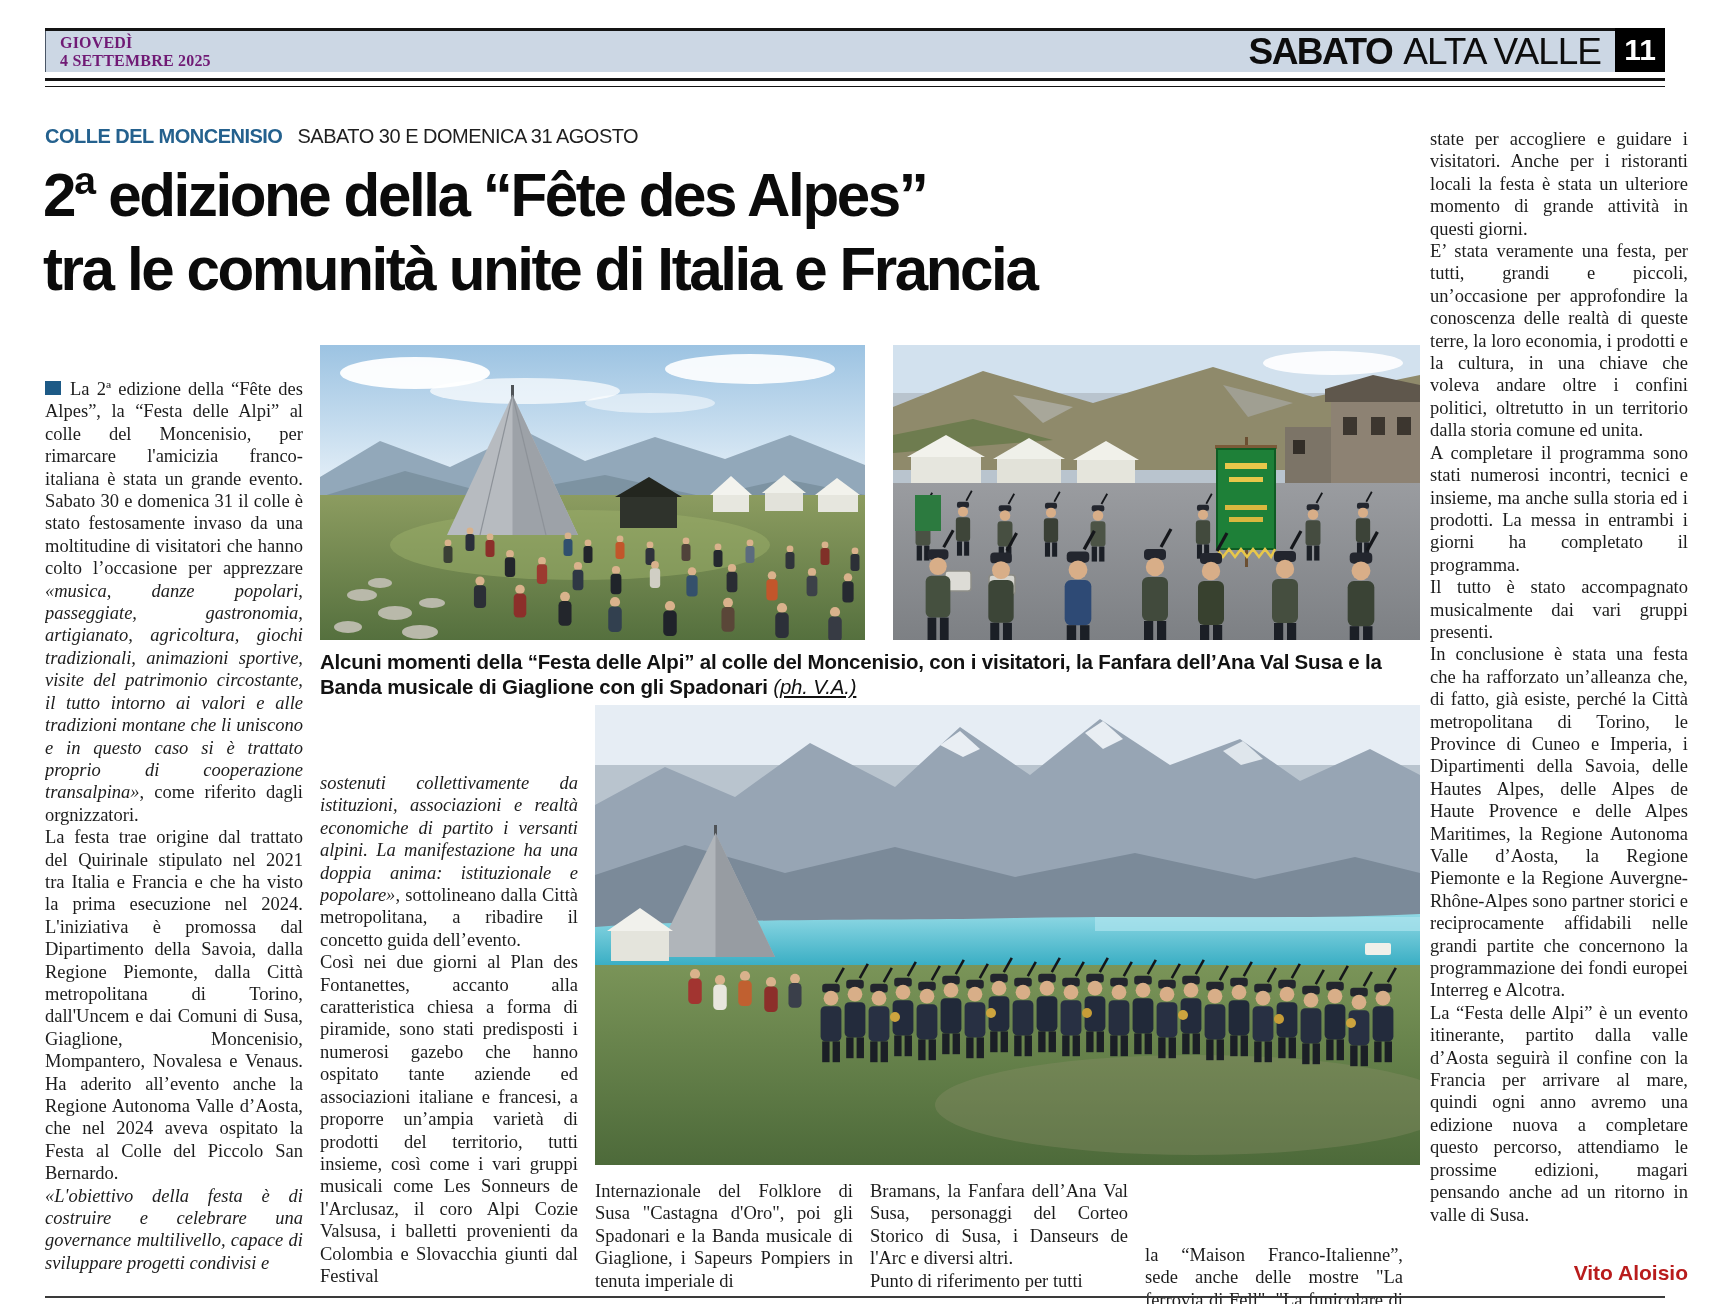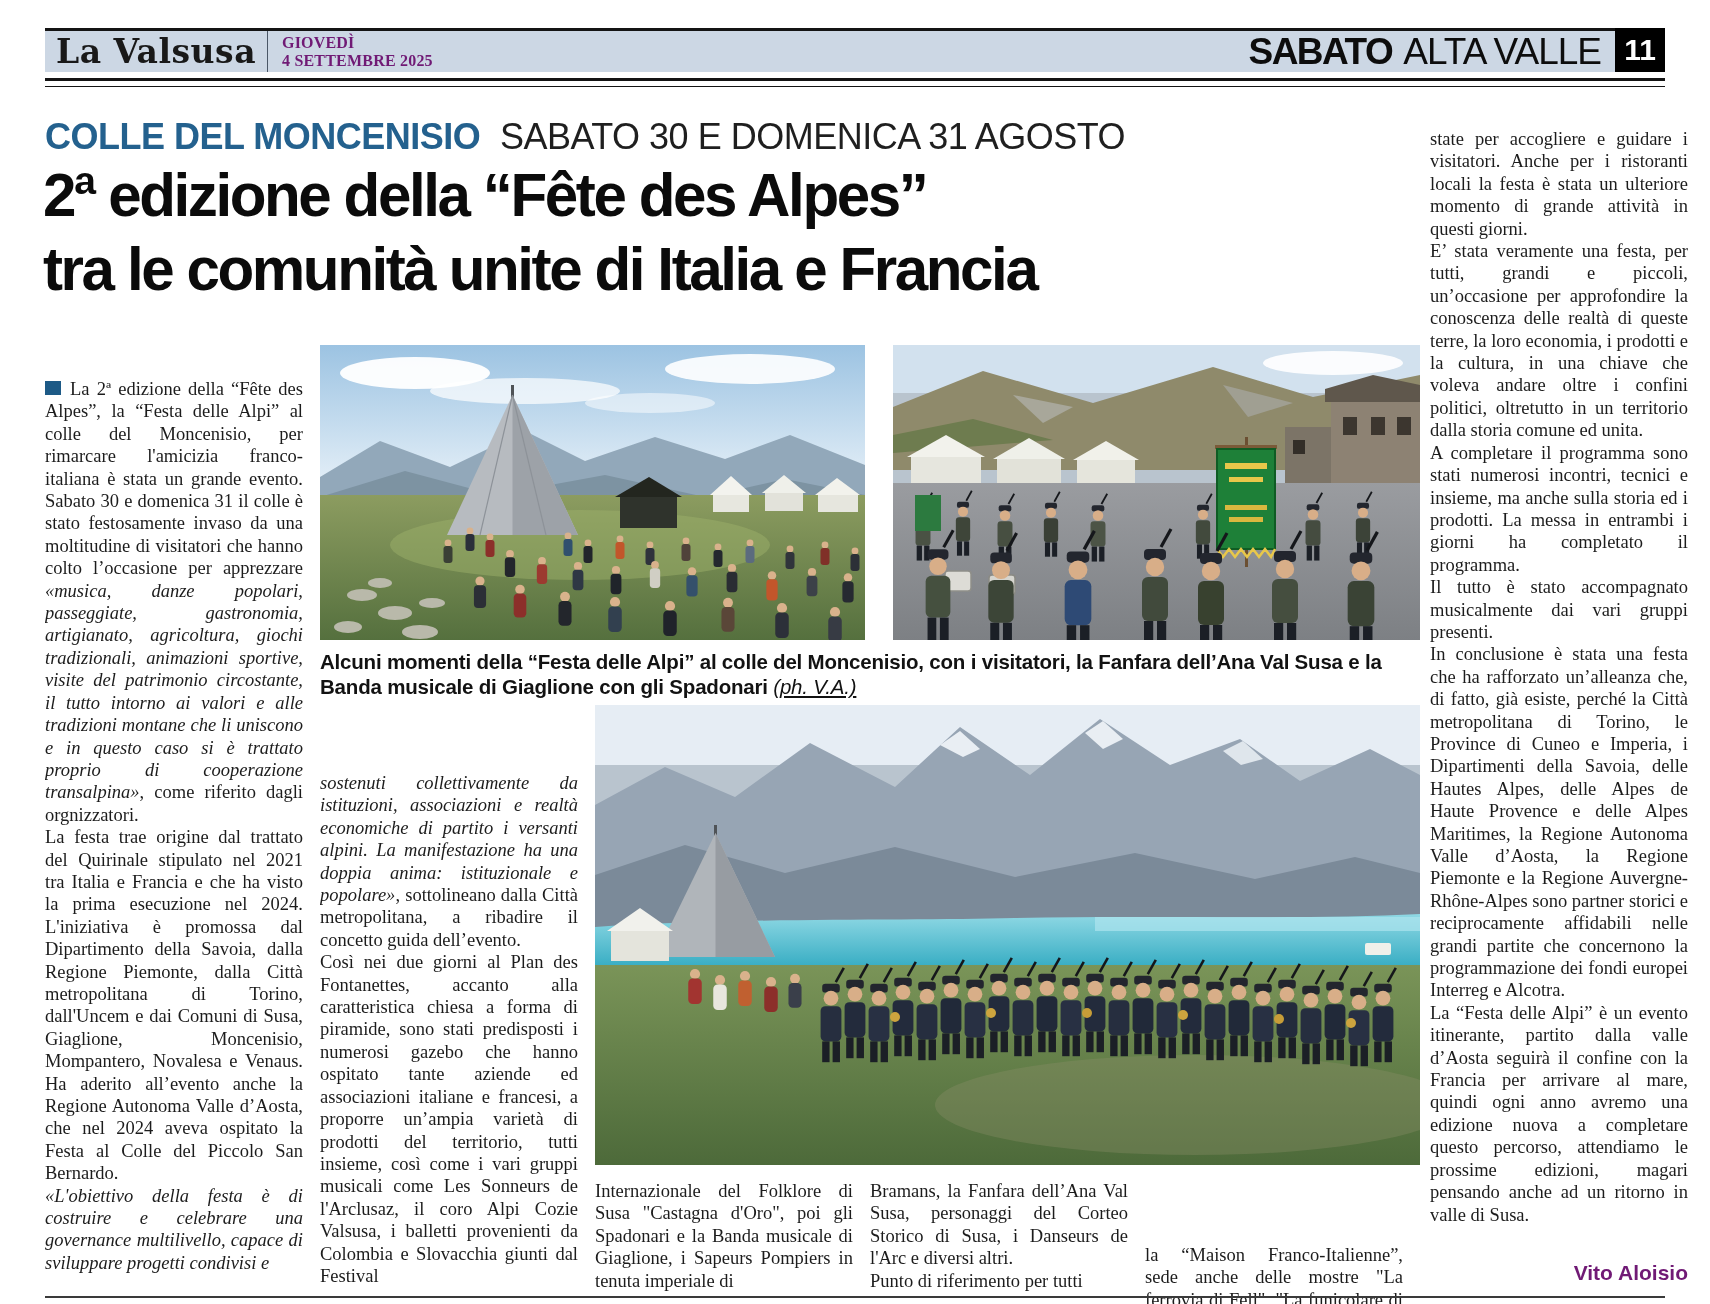--- a/index.html
+++ b/index.html
@@ -20,36 +20,36 @@
         letter-spacing:-1px;color:#0d0d0d;margin-left:11px;margin-right:14px;}
   .pagenum{width:50px;height:44px;margin-top:-3px;background:#000;color:#fff;display:flex;
         align-items:center;justify-content:center;font-family:"Liberation Sans",sans-serif;
         font-weight:bold;font-size:30px;}
   .rule{position:absolute;left:45px;width:1620px;background:#141414;}
   .rule.r1{top:78px;height:3px;}
   .rule.r2{top:86px;height:1px;}
   .rule.rbottom{top:1296px;height:2px;background:#3a3a3a;}
   
   .kicker{position:absolute;left:45px;top:120px;font-family:"Liberation Sans",sans-serif;
-        font-size:36px;line-height:33px;white-space:nowrap;letter-spacing:-0.5px;}
+        font-size:20px;line-height:33px;white-space:nowrap;letter-spacing:-0.5px;}
   .kicker .loc{font-weight:bold;color:#24618e;}
   .kicker .when{font-weight:normal;color:#1f1f1f;margin-left:10px;}
   .headline{position:absolute;left:43px;top:158px;width:1400px;
         font-family:"Liberation Sans",sans-serif;font-weight:bold;color:#0b0b0b;
         font-size:62px;line-height:74px;letter-spacing:-2.5px;transform:scaleX(.97);
         transform-origin:left top;}
   
   .col{position:absolute;width:258px;font-size:18.5px;line-height:22.4px;text-align:justify;
         color:#1c1c1c;overflow:hidden;}
   .col p{margin:0;}
   .seg-i{font-style:italic;}
   .bullet-square{display:inline-block;width:16px;height:14px;background:#1d5a86;
         margin-right:9px;}
   .byline{position:absolute;left:1430px;top:1261px;width:258px;text-align:right;
-        font-family:"Liberation Sans",sans-serif;font-weight:bold;font-size:21px;color:#701a75;}
+        font-family:"Liberation Sans",sans-serif;font-weight:bold;font-size:21px;color:#b91c1c;}
   
   .photo{position:absolute;overflow:hidden;background:#b9c4ce;}
   .photo svg{display:block;width:100%;height:100%;}
   .caption{position:absolute;left:320px;top:649px;width:1104px;
         font-family:"Liberation Sans",sans-serif;font-weight:bold;font-size:20.5px;
         line-height:25px;color:#121212;letter-spacing:-0.2px;}
   .caption .credit{font-style:italic;font-weight:normal;text-decoration:underline;}
 </style>
 </head>
 <body>
@@ -67,21 +67,20 @@
         <rect x="-5.5" y="-32" width="11" height="5.5" rx="2" fill="#23262e"></rect>
         <circle cx="0" cy="-23" r="4.6" fill="#d8ae88"></circle>
         <rect x="-6.5" y="-18" width="13" height="22" rx="3" fill="currentColor"></rect>
         <rect x="-5.5" y="4" width="4.6" height="13" fill="#1b1f26"></rect>
         <rect x="1" y="4" width="4.6" height="13" fill="#1b1f26"></rect>
       </g>
     </defs>
   </svg>
 
   <div class="band">
-    <div class="logo">La Valsusa</div>
     <div class="band-divider"></div>
     <div class="band-date">
       <div>GIOVEDÌ</div>
       <div>4 SETTEMBRE 2025</div>
     </div>
     <div class="band-right">
       <span class="cronaca">SABATO</span>
       <span class="altavalle">ALTA VALLE</span>
       <span class="pagenum">11</span>
     </div>

